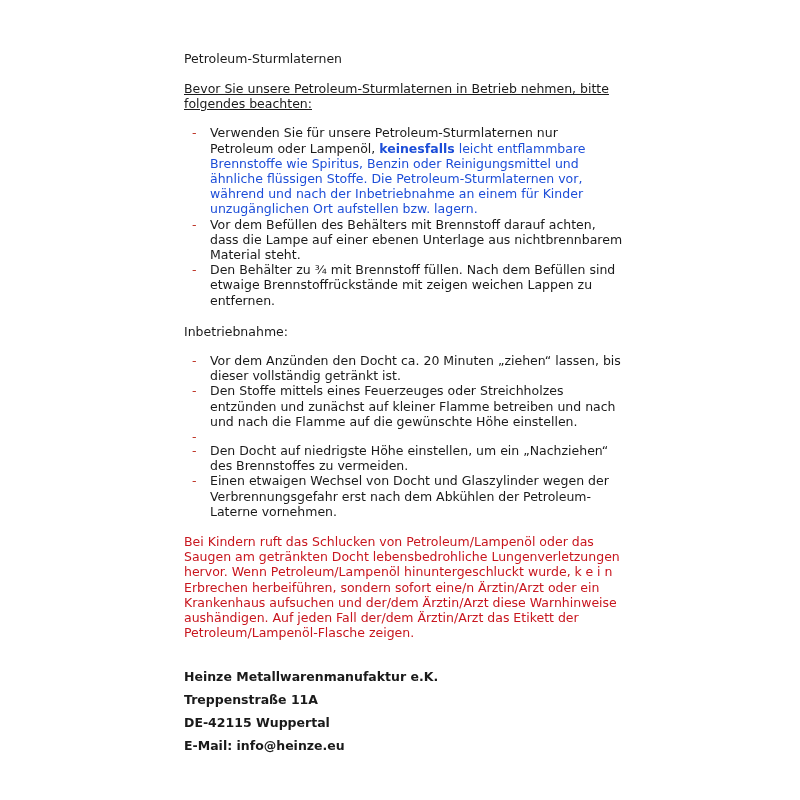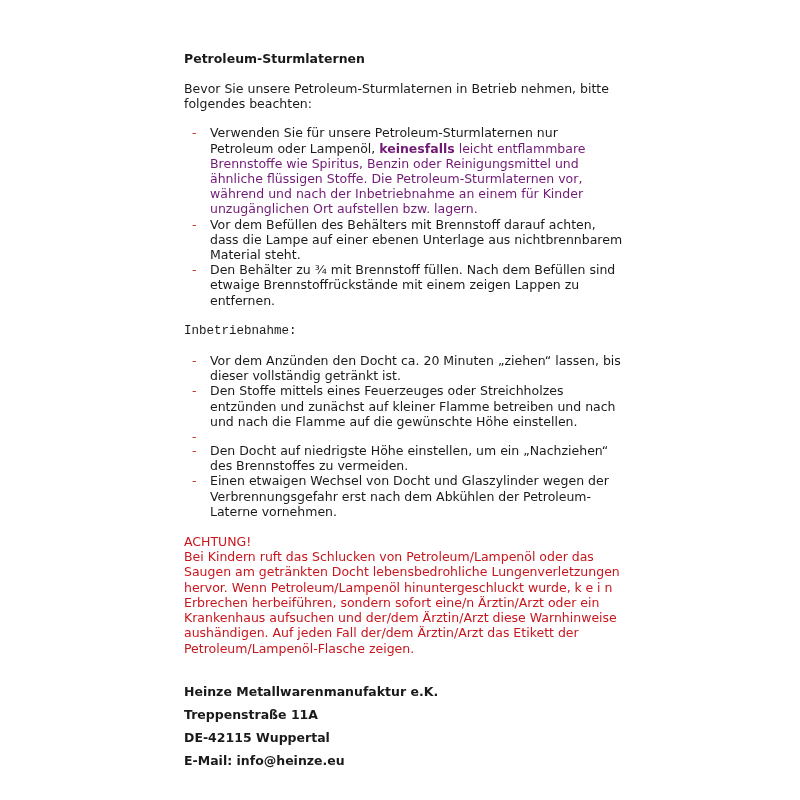--- a/index.html
+++ b/index.html
@@ -1,27 +1,27 @@
 <!DOCTYPE html>
 <html><head>
 <meta charset="utf-8">
 <style>
   html, body { margin: 0; padding: 0; background: #ffffff; }
   body { width: 800px; height: 800px; position: relative; overflow: hidden;
          font-family: "DejaVu Sans", sans-serif; color: #1a1a1a; }
   .page { position: absolute; left: 184px; top: 38px; width: 440px; }
   .title { font-weight: bold; font-size: 14.5px; margin: 0; line-height: 20px; }
-  .subtitle { font-weight: bold; font-size: 12.5px; margin: 13px 0 0 0; line-height: 16px; }
+  .subtitle { font-weight: normal; font-size: 12.5px; margin: 13px 0 0 0; line-height: 16px; }
   p, li { font-size: 12.5px; line-height: 15.2px; }
-  .intro { margin: 14px 0 0 0; }
+  .intro { margin: 14px 0 0 0; text-decoration: underline; }
   ul { list-style: none; margin: 14px 0 0 0; padding: 0; }
   li { position: relative; padding-left: 26px; margin: 0; }
   li .dash { position: absolute; left: 8px; top: 0; color: #c0392b; }
-  .red { color: #701a75; }
-  .section { margin: 16px 0 0 0; font-family: Liberation Mono, monospace; }
+  .red { color: #1d4ed8; }
+  .section { margin: 16px 0 0 0; }
   .warn { color: #c8161e; margin: 15px 0 0 0; }
   .warn span { display: block; }
   .spaced { letter-spacing: 4px; }
   .addr { font-weight: bold; margin: 28px 0 0 0; font-size: 12.5px; line-height: 15px; }
   .addr span { display: block; margin-top: 8px; }
 </style>
 </head>
 <body>
 
 <div class="page">
@@ -32,21 +32,21 @@
     <li>
       <span class="dash">-</span>
       <span>Verwenden Sie für unsere Petroleum-Sturmlaternen nur Petroleum oder Lampenöl, </span><b class="red">keinesfalls</b><span class="red"> leicht entflammbare Brennstoffe wie Spiritus, Benzin oder Reinigungsmittel und ähnliche flüssigen Stoffe. Die Petroleum-Sturmlaternen vor, während und nach der Inbetriebnahme an einem für Kinder unzugänglichen Ort aufstellen bzw. lagern.</span>
     </li>
     <li>
       <span class="dash">-</span>
       <span>Vor dem Befüllen des Behälters mit Brennstoff darauf achten, dass die Lampe auf einer ebenen Unterlage aus nichtbrennbarem Material steht.</span>
     </li>
     <li>
       <span class="dash">-</span>
-      <span>Den Behälter zu ¾ mit Brennstoff füllen. Nach dem Befüllen sind etwaige Brennstoffrückstände mit einem zeigen Lappen zu entfernen.</span>
+      <span>Den Behälter zu ¾ mit Brennstoff füllen. Nach dem Befüllen sind etwaige Brennstoffrückstände mit zeigen weichen Lappen zu entfernen.</span>
     </li>
   </ul>
 
   <p class="section">Inbetriebnahme:</p>
   <ul>
     <li>
       <span class="dash">-</span>
       <span>Vor dem Anzünden den Docht ca. 20 Minuten „ziehen“ lassen, bis dieser vollständig getränkt ist.</span>
     </li>
     <li>
@@ -63,21 +63,20 @@
       <span class="dash">-</span>
       <span>Den Docht auf niedrigste Höhe einstellen, um ein „Nachziehen“ des Brennstoffes zu vermeiden.</span>
     </li>
     <li>
       <span class="dash">-</span>
       <span>Einen etwaigen Wechsel von Docht und Glaszylinder wegen der Verbrennungsgefahr erst nach dem Abkühlen der Petroleum-Laterne vornehmen.</span>
     </li>
   </ul>
 
   <p class="warn">
-    <span>ACHTUNG!</span>
     <span style="display:inline">Bei Kindern ruft das Schlucken von Petroleum/Lampenöl oder das Saugen am getränkten Docht lebensbedrohliche Lungenverletzungen hervor. Wenn Petroleum/Lampenöl hinuntergeschluckt wurde, </span><span style="display:inline" class="spaced">kein</span><span style="display:inline"> Erbrechen herbeiführen, sondern sofort eine/n Ärztin/Arzt oder ein Krankenhaus aufsuchen und der/dem Ärztin/Arzt diese Warnhinweise aushändigen. Auf jeden Fall der/dem Ärztin/Arzt das Etikett der Petroleum/Lampenöl-Flasche zeigen.</span>
   </p>
 
   <div class="addr">
     <span>Heinze Metallwarenmanufaktur e.K.</span>
     <span>Treppenstraße 11A</span>
     <span>DE-42115 Wuppertal</span>
     <span>E-Mail: info@heinze.eu</span>
 
   </div>

